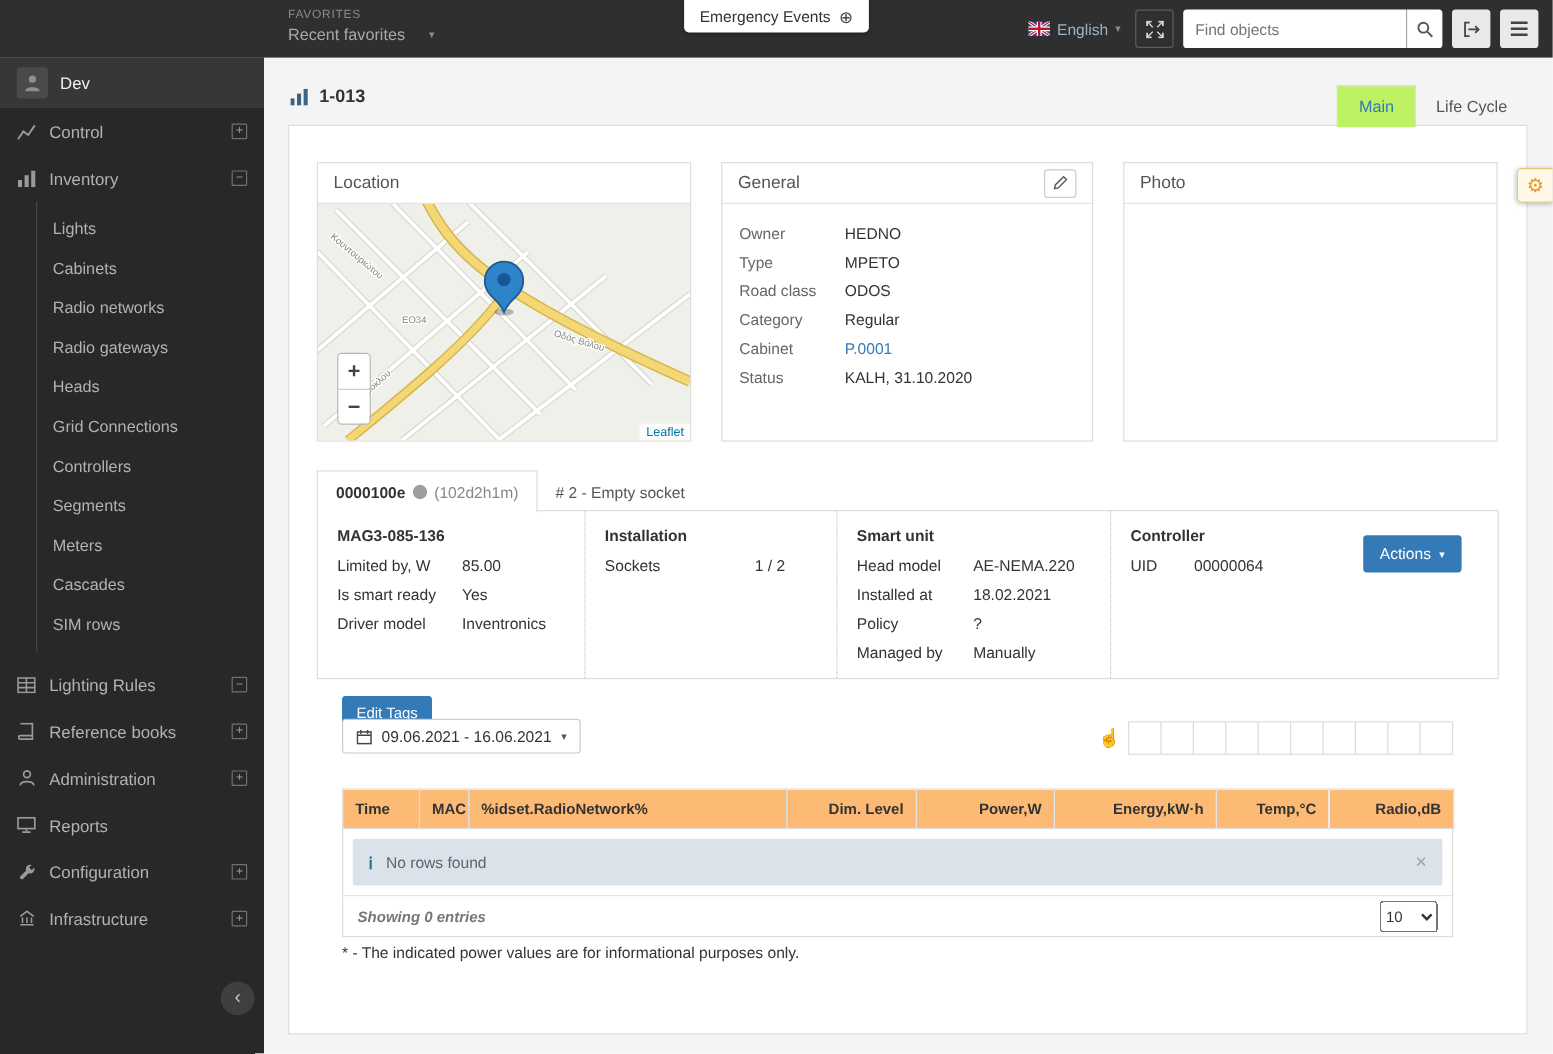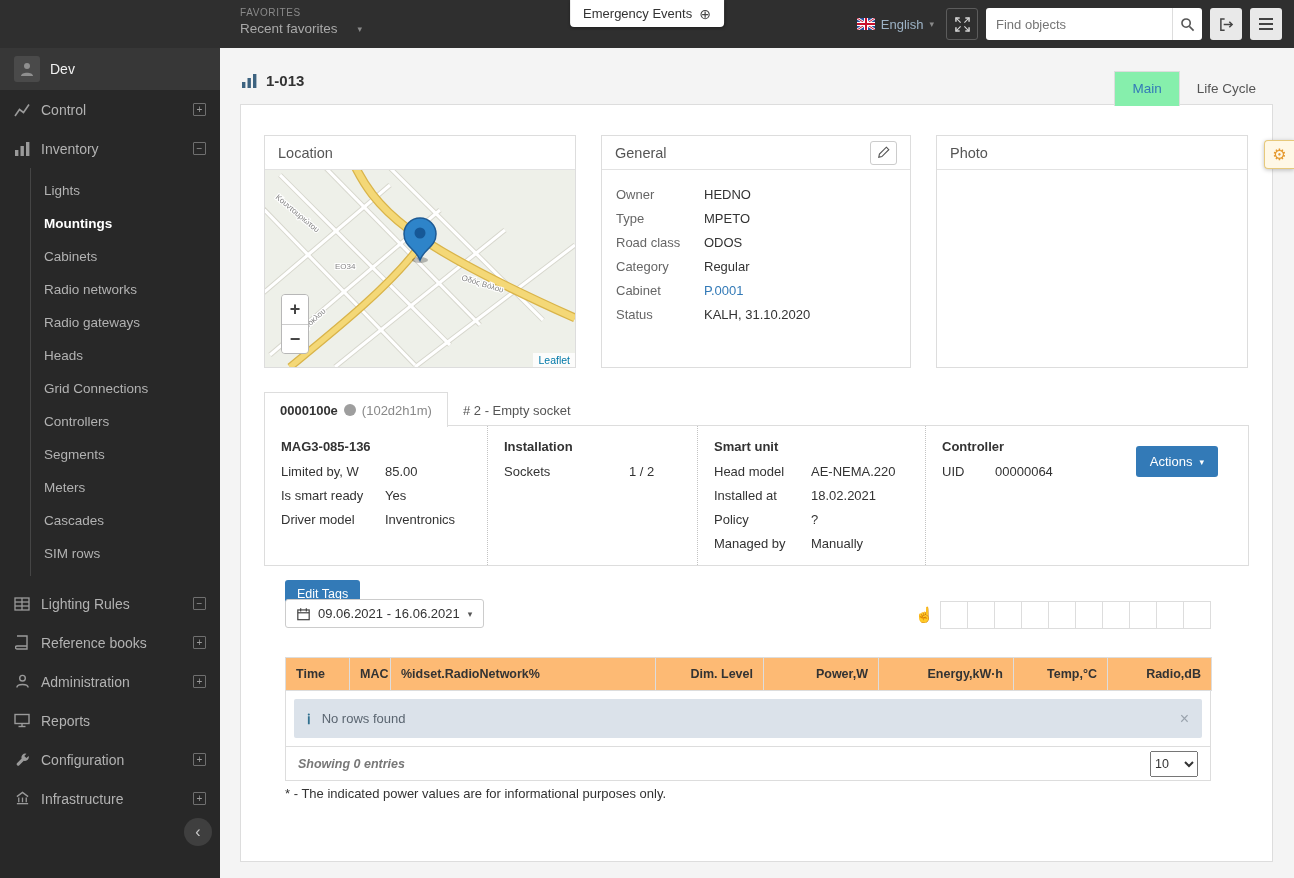--- a/index.html
+++ b/index.html
@@ -51,21 +51,21 @@
   .collapse-btn { position:absolute; right:8px; bottom:32px; width:28px; height:28px; border-radius:50%;
     background:#3f3f3f; color:#c9c9c9; display:flex; align-items:center; justify-content:center;
     font-size:16px; cursor:pointer; }
 
   
   .page-header { position:absolute; left:220px; top:48px; right:0; height:57px; }
   .page-title { position:absolute; left:22px; top:24px; display:flex; align-items:center; gap:9px;
     font-size:15px; font-weight:bold; color:#333; }
   .header-tabs { position:absolute; right:21px; bottom:-1px; display:flex; align-items:flex-end; }
   .htab { padding:9px 17px 10px; font-size:13.5px; color:#555; cursor:pointer; position:relative; }
-  .htab.active { background:#86efac; border:1px solid #ddd; border-bottom:none; color:#337ab7; z-index:25; }
+  .htab.active { background:#bef264; border:1px solid #ddd; border-bottom:none; color:#337ab7; z-index:25; }
 
   
   .card { position:absolute; left:240px; top:104px; width:1033px; height:758px; background:#fff; border:1px solid #ddd; }
 
   .panels { position:absolute; left:23px; top:30px; display:flex; gap:25px; }
   .panel { border:1px solid #ddd; background:#fff; }
   .panel-header { height:34px; display:flex; align-items:center; padding:0 13px; font-size:14.5px; color:#555;
     border-bottom:1px solid #e2e2e2; }
   .panel.location { width:312px; height:233px; display:flex; flex-direction:column;justify-content:space-between; }
   .panel.general  { width:310px; height:233px; }
@@ -233,21 +233,20 @@
           <rect x="5.5" y="4" width="3.4" height="10" fill="#9a9a9a"></rect>
           <rect x="11" y="0" width="3.4" height="14" fill="#9a9a9a"></rect>
         </svg>
     </span>
     <span>Inventory</span>
     <span class="expander">−</span>
   </div>
 
   <div class="submenu">
     <div class="sub-item">Lights</div>
-    <div class="sub-item active">Mountings</div>
     <div class="sub-item">Cabinets</div>
     <div class="sub-item">Radio networks</div>
     <div class="sub-item">Radio gateways</div>
     <div class="sub-item">Heads</div>
     <div class="sub-item">Grid Connections</div>
     <div class="sub-item">Controllers</div>
     <div class="sub-item">Segments</div>
     <div class="sub-item">Meters</div>
     <div class="sub-item">Cascades</div>
     <div class="sub-item">SIM rows</div>

